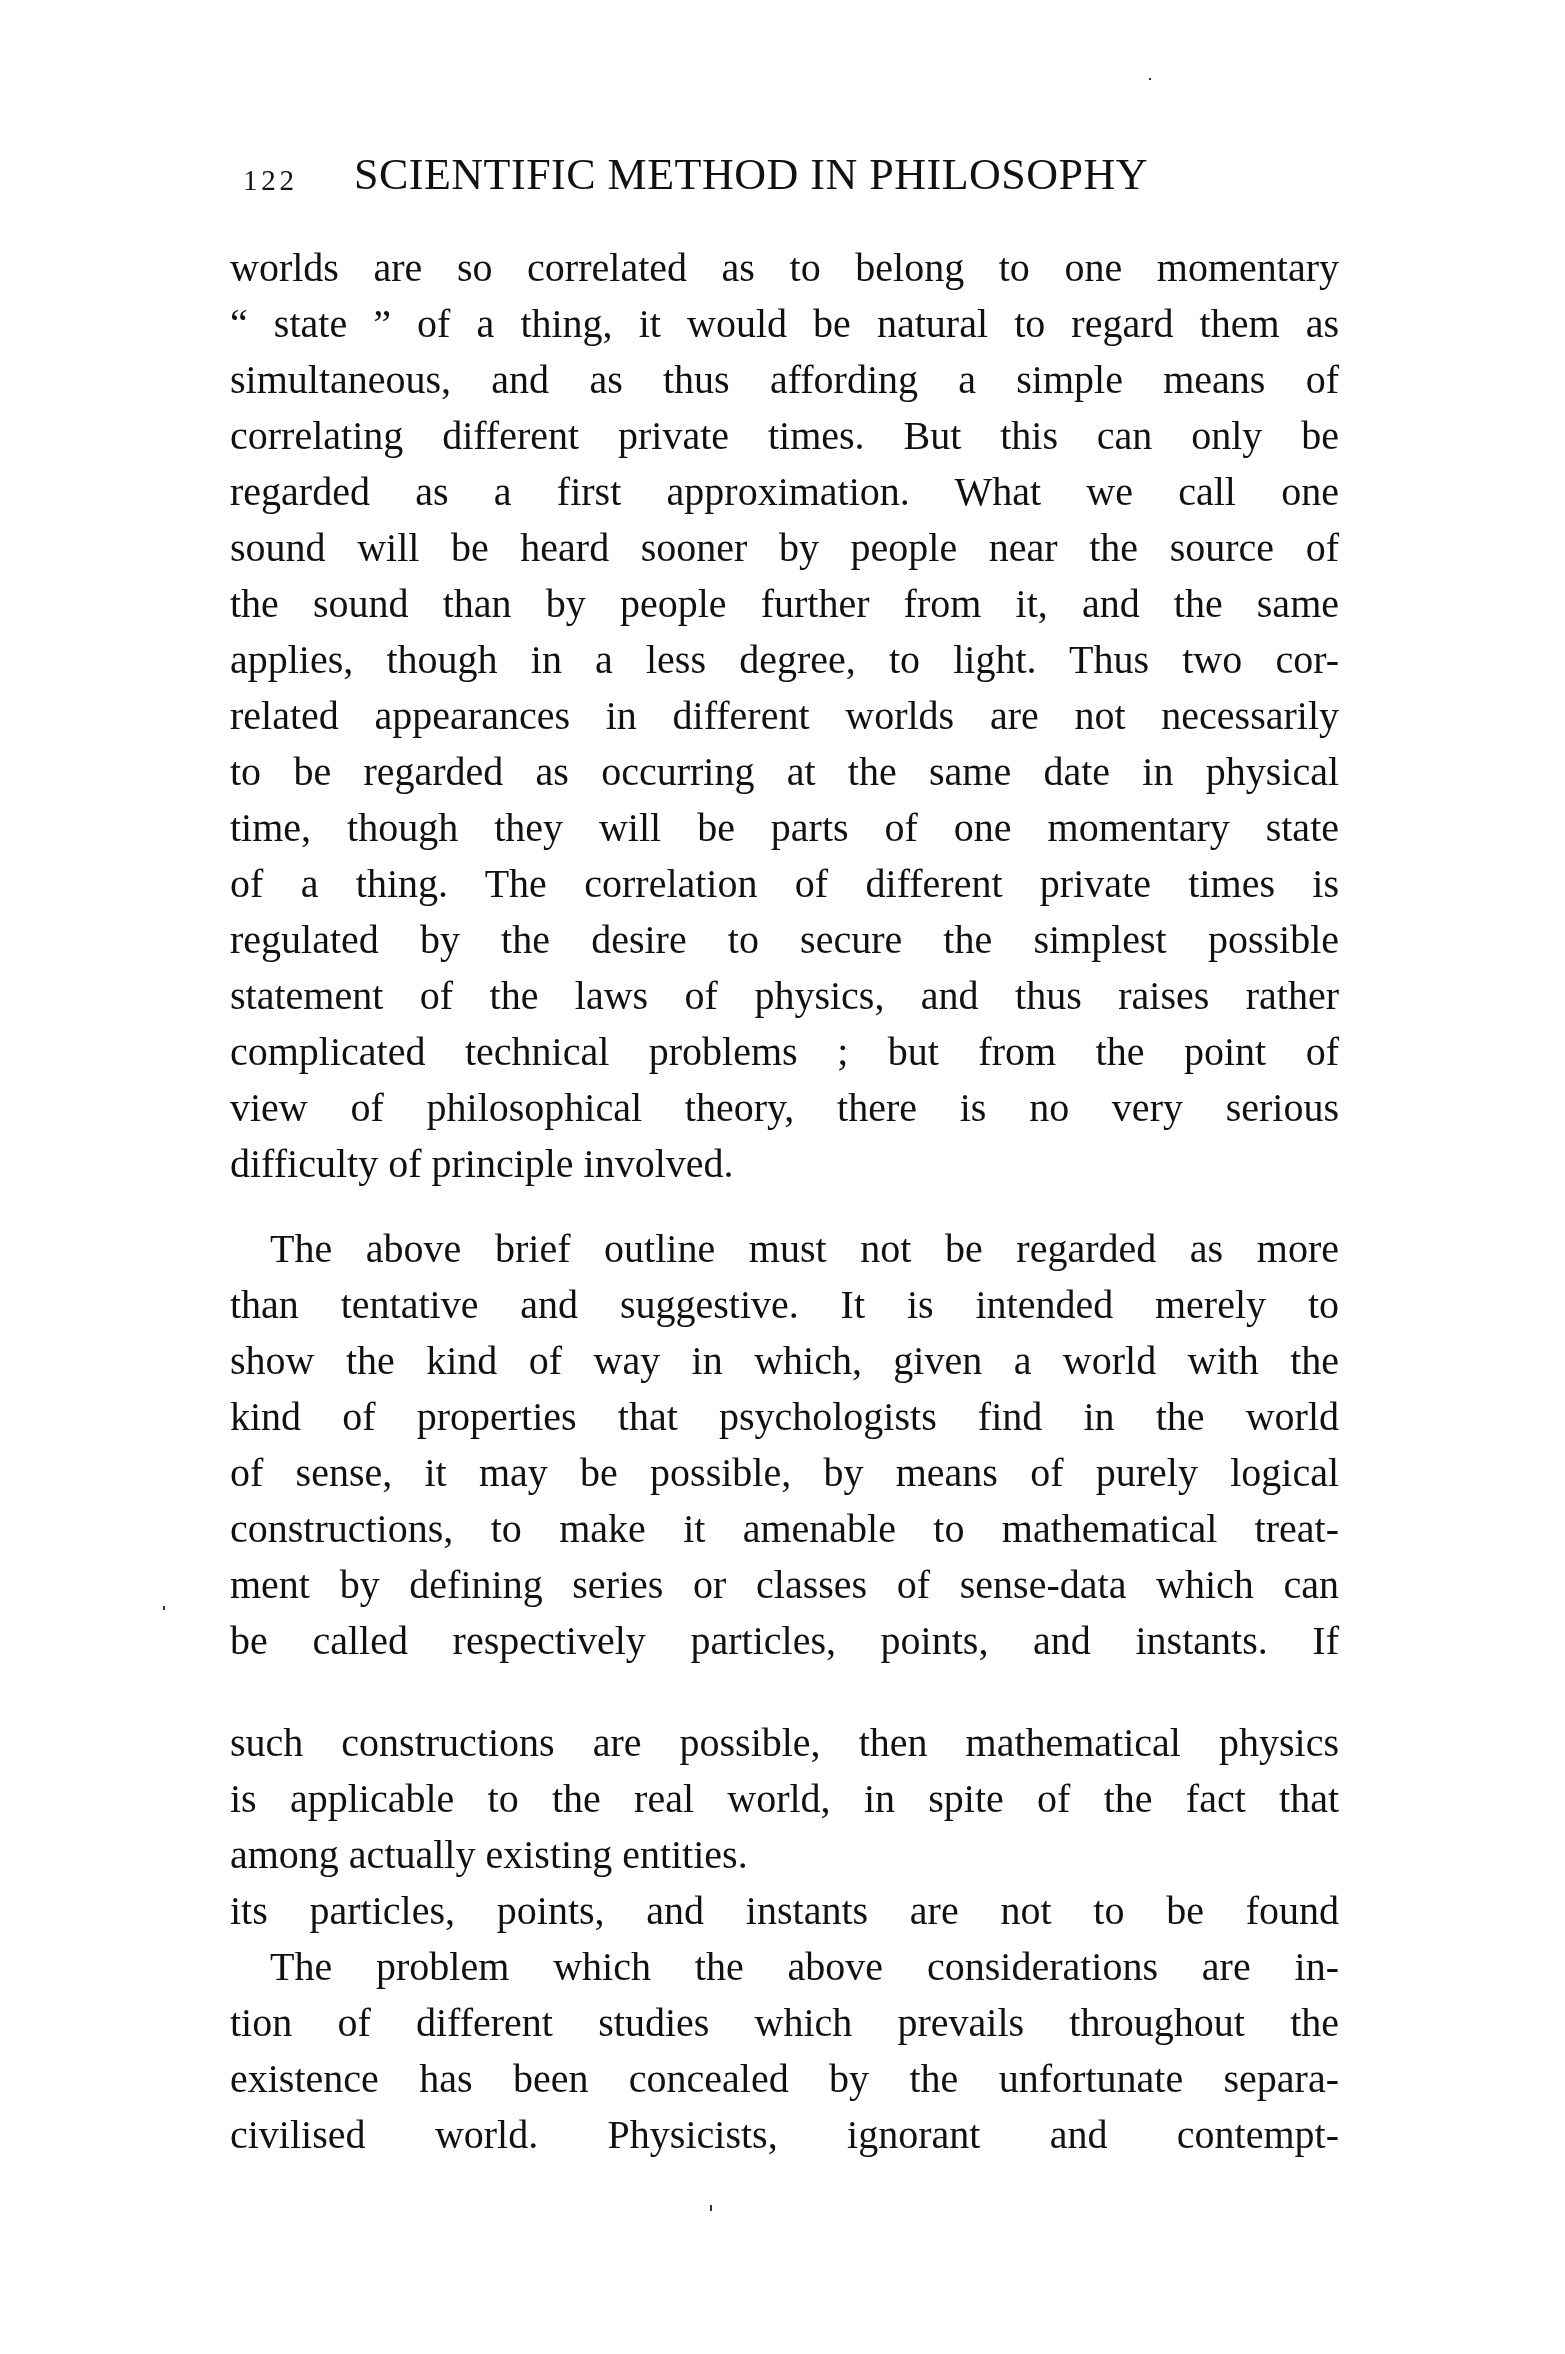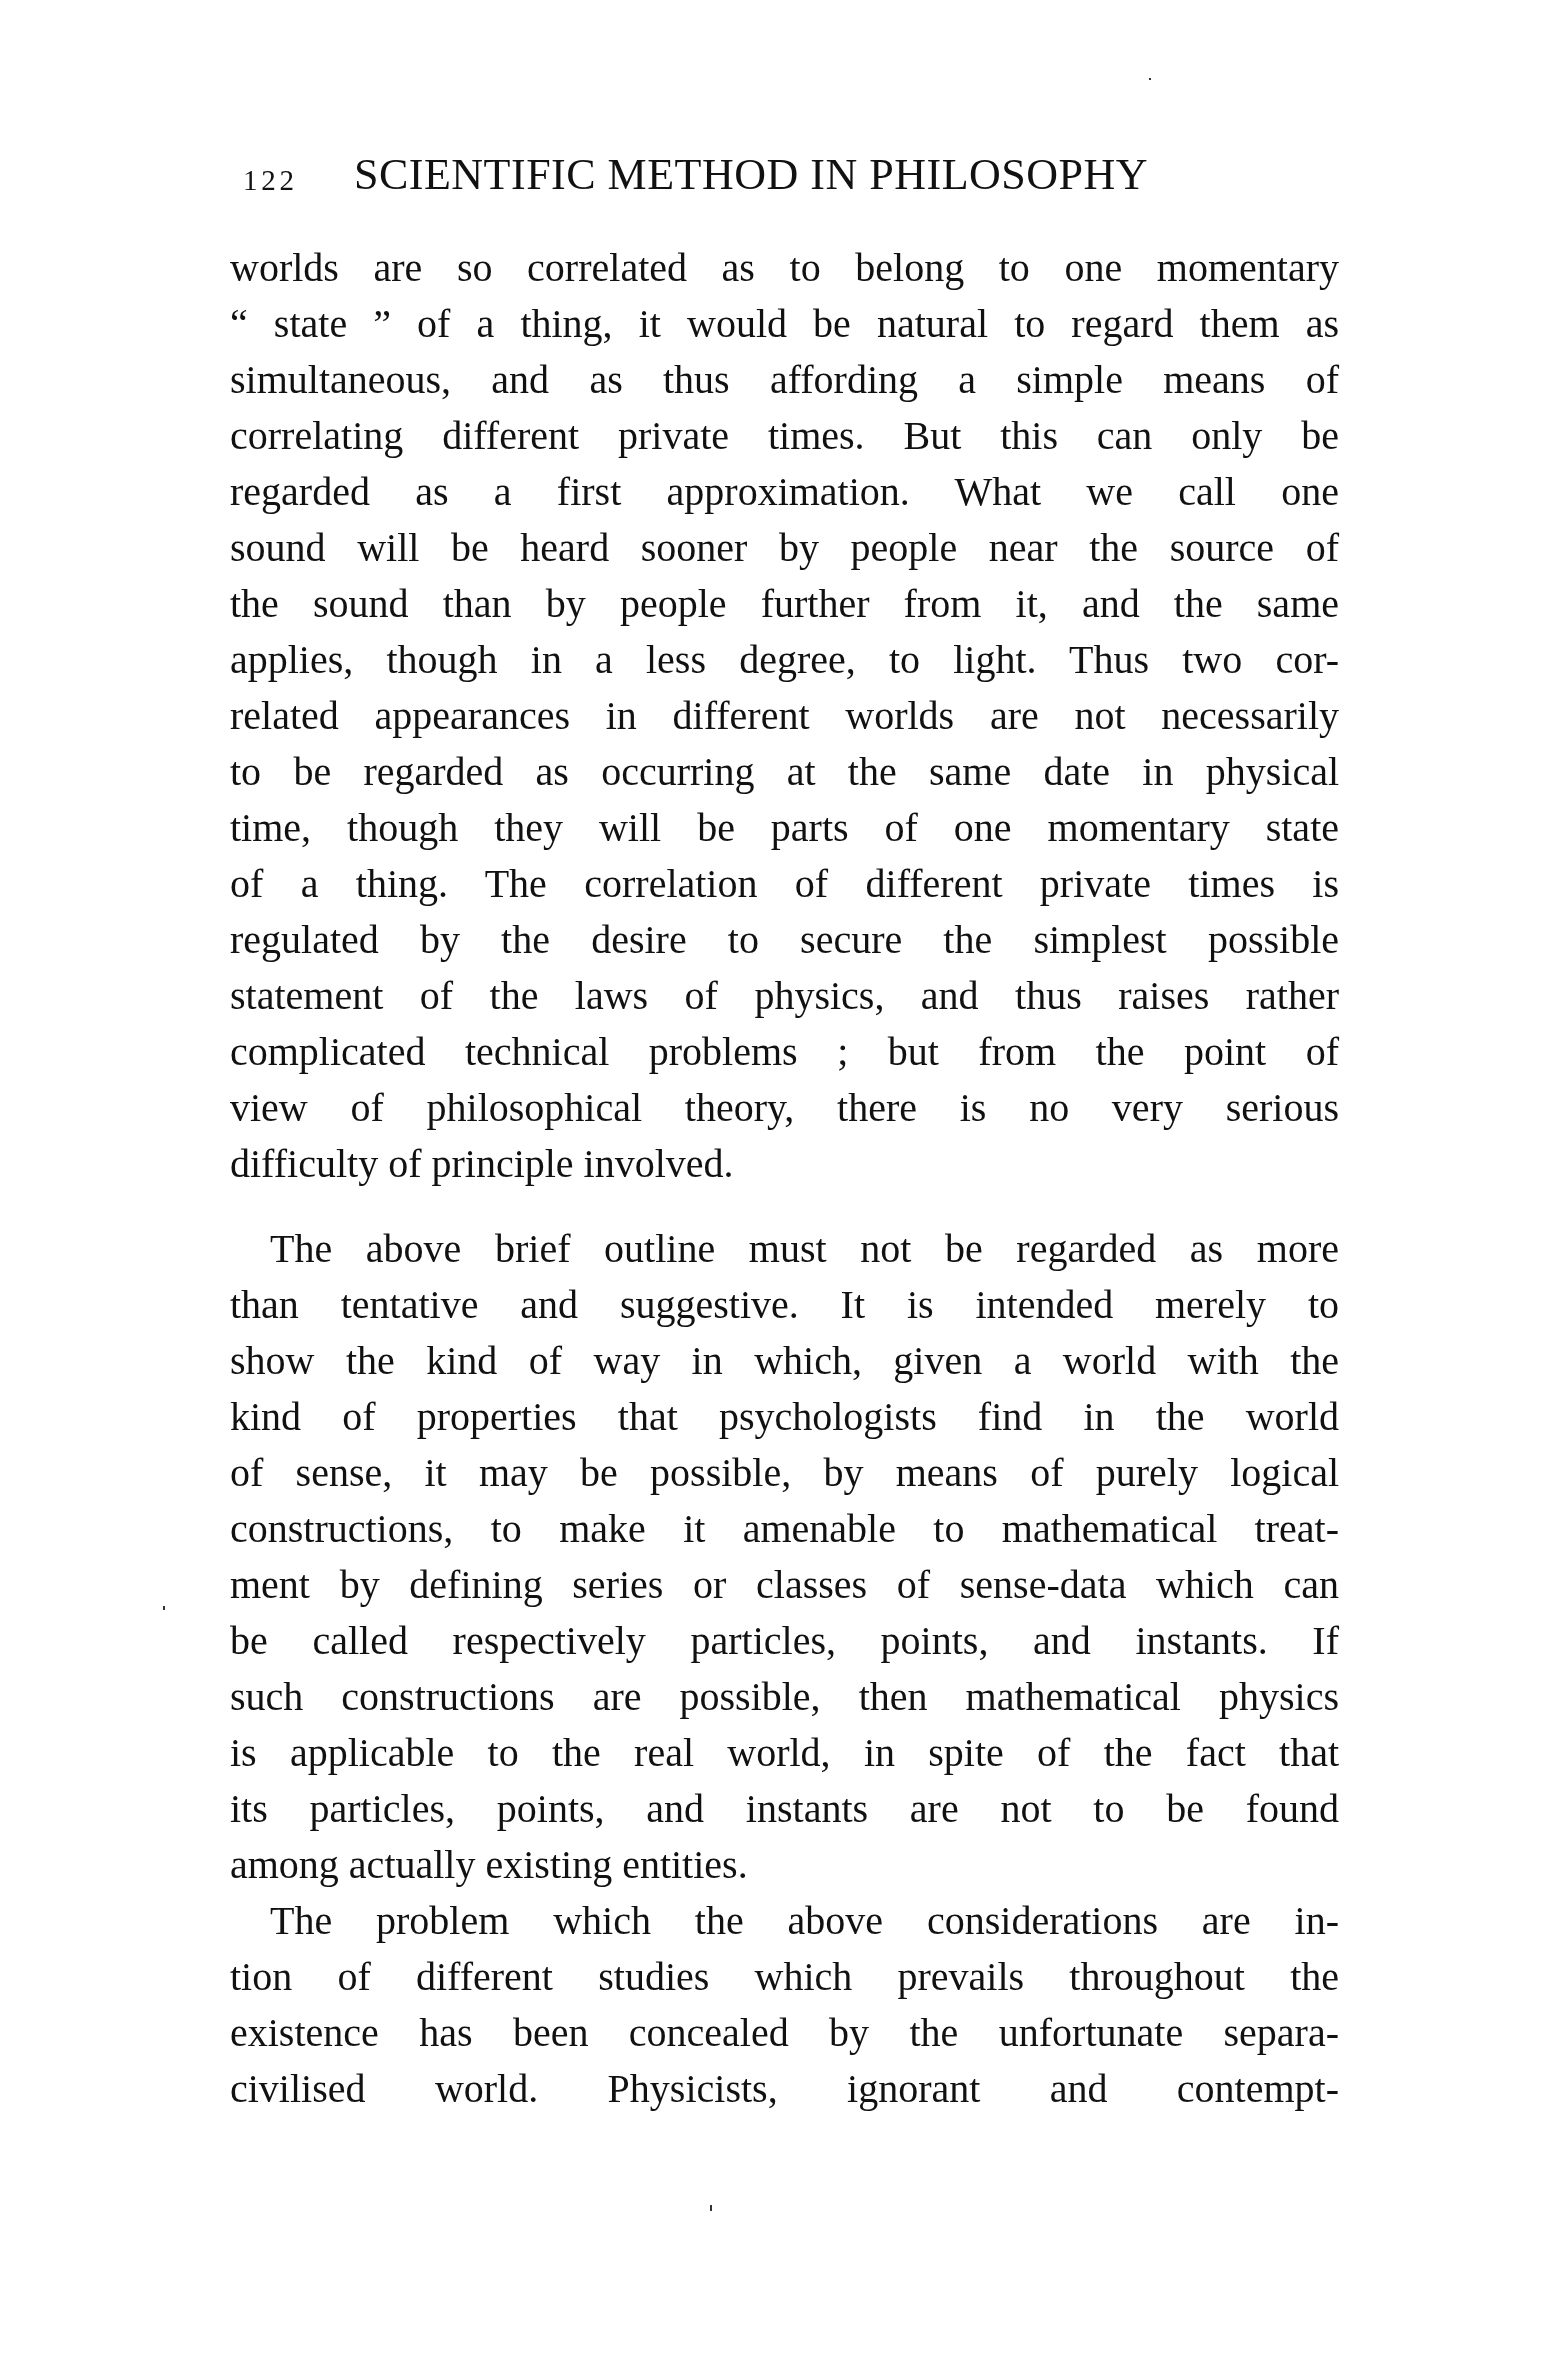--- a/index.html
+++ b/index.html
@@ -96,24 +96,24 @@
     <div class="line" style="white-space: nowrap;">view of philosophical theory, there is no very serious</div>
     <div class="line last" style="white-space: nowrap;">difficulty of principle involved.</div>
     <div class="line indent" style="white-space: nowrap; margin-top: 29px;">The above brief outline must not be regarded as more</div>
     <div class="line" style="white-space: nowrap;">than tentative and suggestive. It is intended merely to</div>
     <div class="line" style="white-space: nowrap;">show the kind of way in which, given a world with the</div>
     <div class="line" style="white-space: nowrap;">kind of properties that psychologists find in the world</div>
     <div class="line" style="white-space: nowrap;">of sense, it may be possible, by means of purely logical</div>
     <div class="line" style="white-space: nowrap;">constructions, to make it amenable to mathematical treat-</div>
     <div class="line" style="white-space: nowrap;">ment by defining series or classes of sense-data which can</div>
     <div class="line" style="white-space: nowrap;">be called respectively particles, points, and instants. If</div>
-    <div class="line" style="white-space: nowrap;">such constructions are possible, then mathematical physics</div>
+    <div class="line" style="white-space: nowrap; margin-top: 46px;">such constructions are possible, then mathematical physics</div>
     <div class="line" style="white-space: nowrap;">is applicable to the real world, in spite of the fact that</div>
+    <div class="line last" style="white-space: nowrap;">among actually existing entities.</div>
     <div class="line" style="white-space: nowrap;">its particles, points, and instants are not to be found</div>
-    <div class="line last" style="white-space: nowrap;">among actually existing entities.</div>
     <div class="line indent" style="white-space: nowrap;">The problem which the above considerations are in-</div>
     <div class="line" style="white-space: nowrap;">tion of different studies which prevails throughout the</div>
     <div class="line" style="white-space: nowrap;">existence has been concealed by the unfortunate separa-</div>
     <div class="line" style="white-space: nowrap;">civilised world. Physicists, ignorant and contempt-</div>
   </div>
 
 <div class="speck" style="left:1149px; top:78px; width:1.9px; height:1.9px;"></div>
 <div class="speck" style="left:163px; top:1606px; width:1.9px; height:3.8px;"></div>
 <div class="speck" style="left:710px; top:2205px; width:1.9px; height:5.7px;"></div>
 

